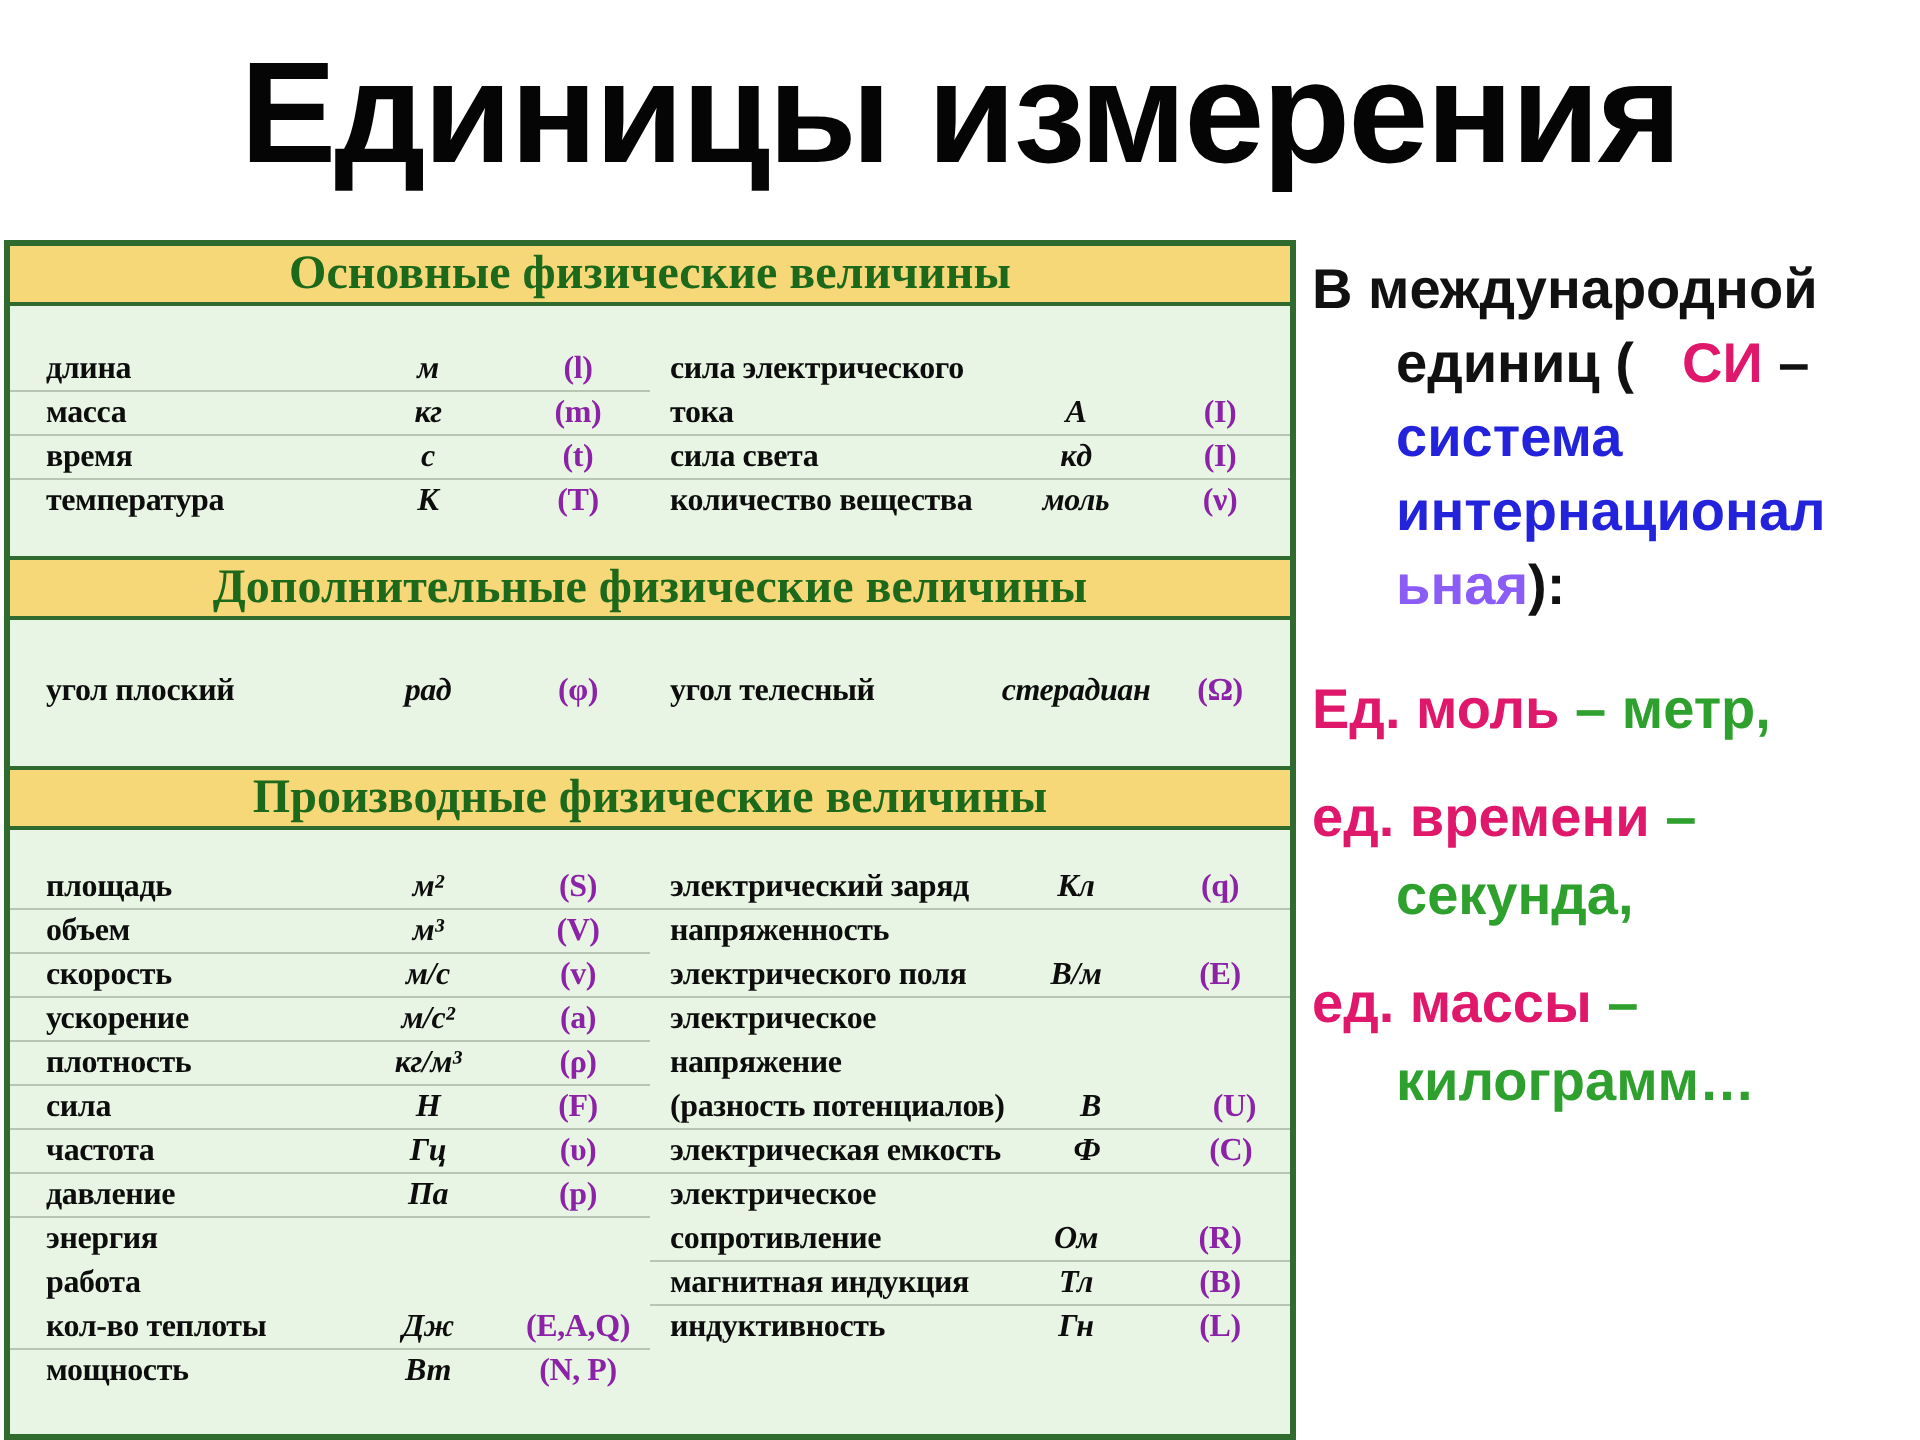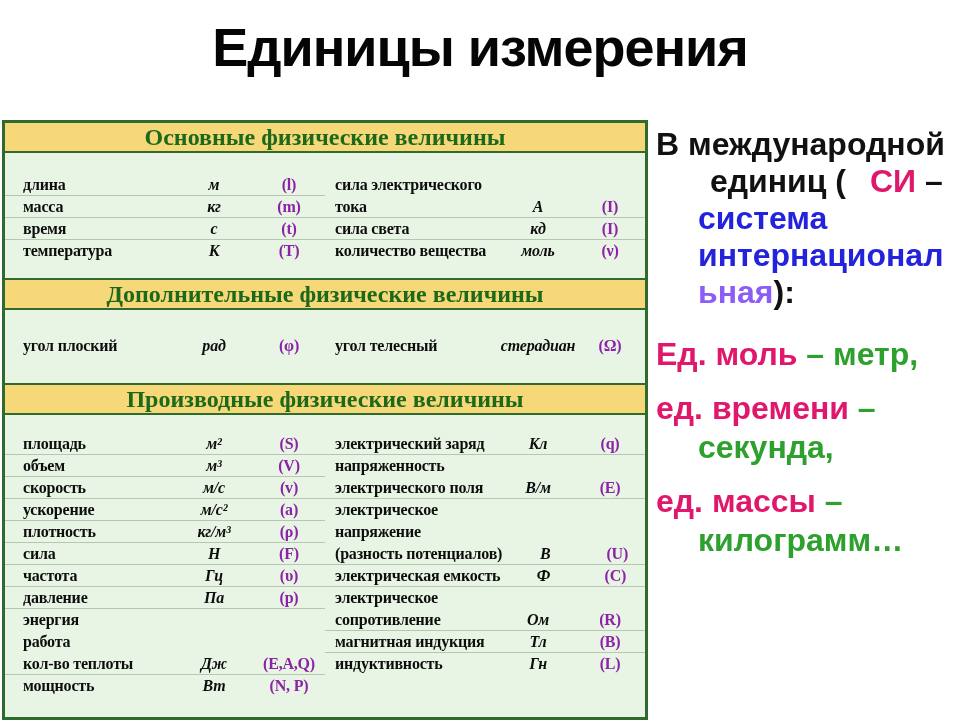--- a/index.html
+++ b/index.html
@@ -4,21 +4,21 @@
 <style>
   html,body { margin:0; padding:0; }
   .slide {
     position:relative; width:960px; height:720px; background:#ffffff;
     font-family:"Liberation Serif", serif; overflow:hidden;
   }
   
   .title {
     margin:0; padding-top:16px; text-align:center;
     font-family:"Liberation Sans", sans-serif; font-weight:bold;
-    font-size:54px; letter-spacing:-1px; color:#050505;
+    font-size:72px; letter-spacing:-1px; color:#050505;
   }
   
   .units-table {
     position:absolute; left:2px; top:120px; width:646px; box-sizing:border-box;
     border:3px solid var(--border-green); background:var(--body-green);
   }
   .sec-header {
     background:var(--band-yellow); color:var(--header-green);
     font-weight:bold; font-size:24px; text-align:center;
     height:28px; line-height:28px;
@@ -42,21 +42,21 @@
   .col-right .nm { padding-left:10px; }
   .un { width:78px; text-align:center; font-style:italic; flex:none; }
   .sy { width:72px; text-align:center; color:var(--purple); flex:none; }
   .col-right .un { width:86px; }
   .col-right .sy { width:58px; padding-right:6px; }
   
   .side-panel {
     position:absolute; left:656px; top:126px; width:300px;
     font-family:"Liberation Sans", sans-serif; font-weight:bold;
   }
-  .pline { font-size:32px; line-height:37px; white-space:nowrap; }
+  .pline { font-size:28px; line-height:37px; white-space:nowrap; }
   .pline.indent { padding-left:42px; }
   .para { margin:0 0 24px 0; }
   .para.note { margin:0 0 15px 0; }
   .para.note .pline { line-height:39px; }
 </style>
 </head>
 <body>
 
 <div class="slide">
   <h1 class="title">Единицы измерения</h1>
@@ -250,21 +250,21 @@
               <span class="un">Гн</span>
               <span class="sy">(L)</span>
             </div>
           </div>
         </div>
       </div>
     </div>
   <div class="side-panel">
       <div class="para intro">
         <div class="pline"><span class="seg" style="color: rgb(17, 17, 17);">В международной</span></div>
-        <div class="pline indent"><span class="seg" style="color: rgb(17, 17, 17); margin-left: 12px;">единиц (</span><span class="seg" style="color: rgb(224, 24, 108); margin-left: 24px;">СИ</span><span class="seg" style="color: rgb(17, 17, 17);"> –</span></div>
+        <div class="pline indent"><span class="seg" style="color: rgb(17, 17, 17);">единиц (</span><span class="seg" style="color: rgb(224, 24, 108); margin-left: 24px;">СИ</span><span class="seg" style="color: rgb(17, 17, 17);"> –</span></div>
         <div class="pline indent"><span class="seg" style="color: rgb(35, 35, 220);">система</span></div>
         <div class="pline indent"><span class="seg" style="color: rgb(35, 35, 220);">интернационал</span></div>
         <div class="pline indent"><span class="seg" style="color: #8b5cf6;">ьная</span><span class="seg" style="color: rgb(17, 17, 17);">):</span></div>
       </div>
       <div class="para note">
         <div class="pline"><span class="seg" style="color: rgb(224, 24, 108);">Ед. моль</span><span class="seg" style="color: rgb(45, 160, 45);"> – метр,</span></div>
       </div>
       <div class="para note">
         <div class="pline"><span class="seg" style="color: rgb(224, 24, 108);">ед. времени </span><span class="seg" style="color: rgb(45, 160, 45);">–</span></div>
         <div class="pline indent"><span class="seg" style="color: rgb(45, 160, 45);">секунда,</span></div>

